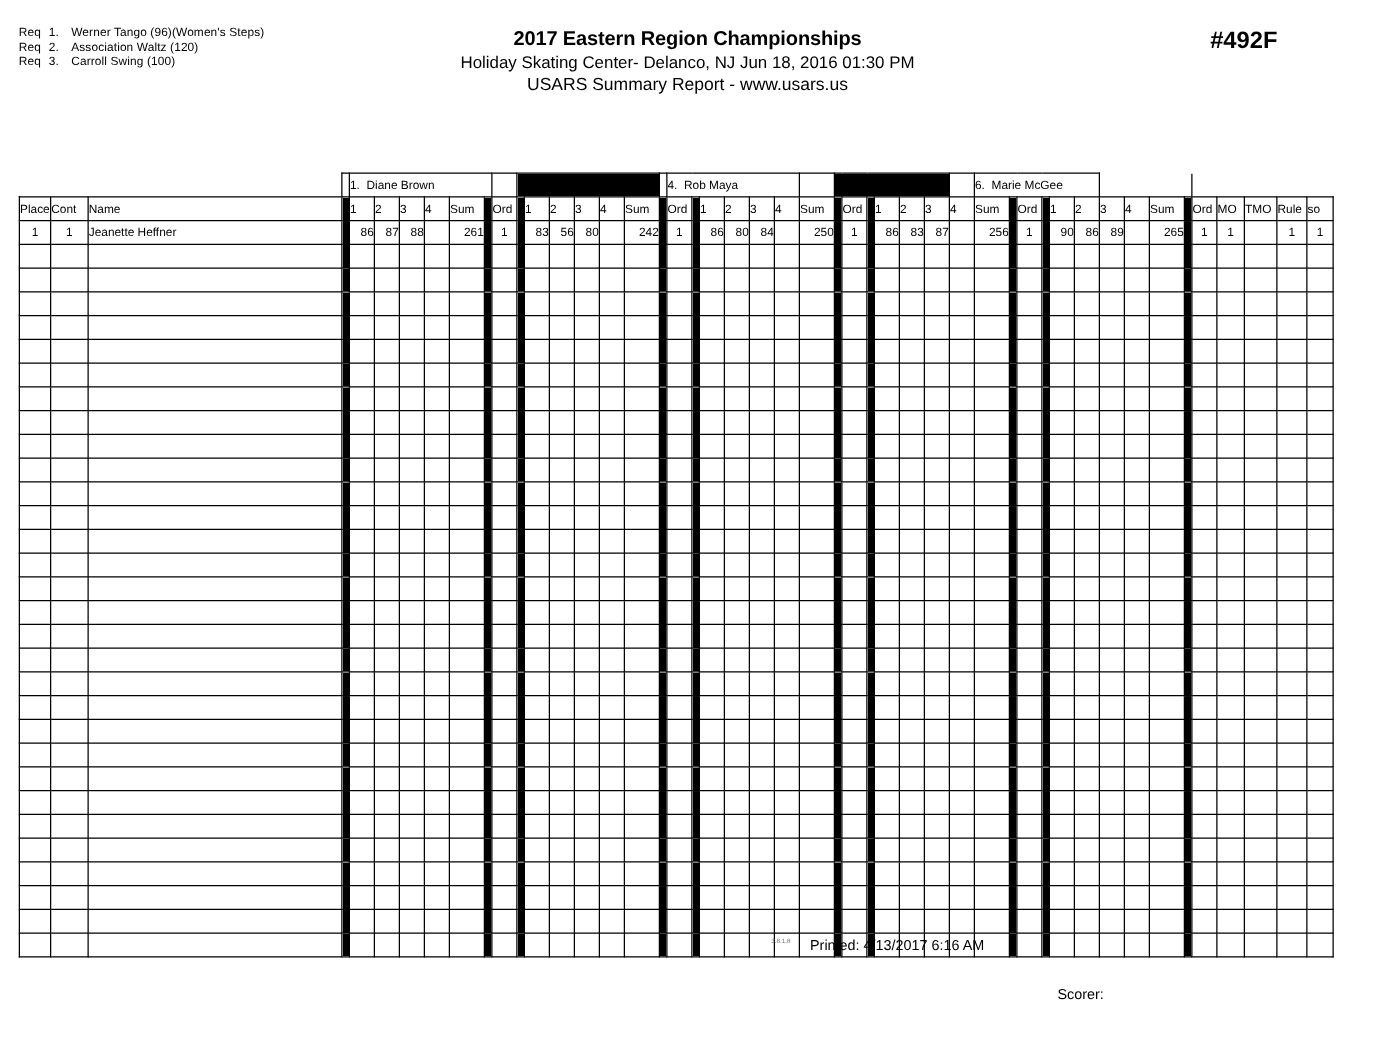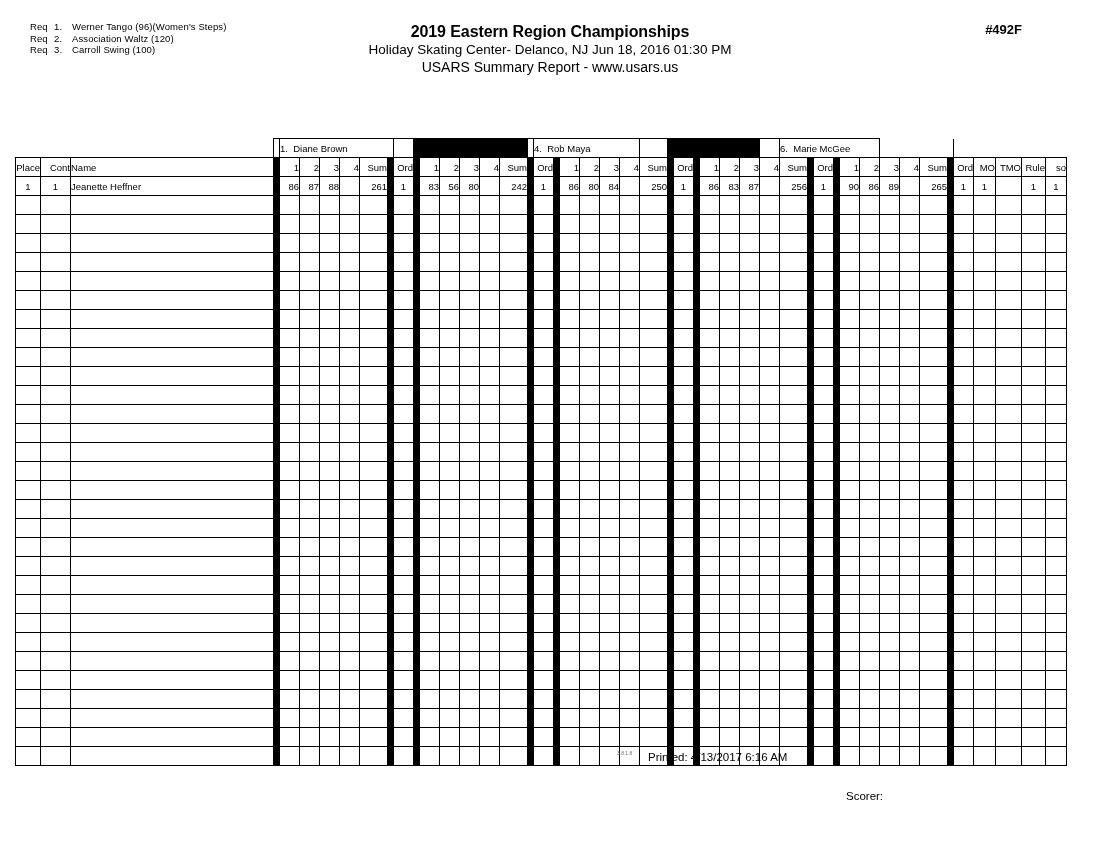--- a/index.html
+++ b/index.html
@@ -6,37 +6,37 @@
   body{
     width:1100px;height:850px;
     background:#ffffff;
     font-family:"Liberation Sans", sans-serif;
     color:#000000;
     overflow:hidden;
     position:relative;
   }
 
   
-  #reqs{position:absolute;left:30px;top:21px;width:300px;}
+  #reqs{position:absolute;left:15px;top:21px;width:300px;}
   .req-line{
     font-size:9.5px;line-height:11.6px;white-space:nowrap;letter-spacing:.1px;
   }
   .req-tag{display:inline-block;width:24px;}
   .req-num{display:inline-block;width:18px;}
 
   
   #titles{position:absolute;left:0;top:22px;width:1100px;text-align:center;}
   .t-main{font-size:16px;font-weight:bold;line-height:19px;letter-spacing:-.1px;}
   .t-venue{font-size:13.5px;line-height:17px;}
   .t-event{font-size:17px;font-weight:bold;line-height:22px;letter-spacing:.1px;}
   .t-org{font-size:14px;line-height:19px;}
 
   #eventnum{
     position:absolute;right:78px;top:22px;
-    font-size:13px;font-weight:bold;
+    font-size:19px;font-weight:bold;
   }
 
   
   #grid{
     position:absolute;left:15px;top:138px;
     border-collapse:collapse;
     table-layout:fixed;
   }
   #grid td,#grid th{
     border:1px solid #000;
@@ -53,21 +53,21 @@
     text-align:left;
     font-size:10.5px;
     padding-left:5px;
     height:19px;
     border-bottom:1px solid #000;
   }
   .blank-banner{border:none !important;}
 
   
   .hdr{
-    text-align:right;
+    text-align:left;
     font-size:9px;
     height:19px;
   }
   .hdr-left{text-align:left;padding-left:4px;}
 
   
   .sep{
     width:6px;
     background:#000;
     border-left:1px solid #000;
@@ -105,21 +105,21 @@
 </head>
 <body>
 
 <div id="reqs">
     <div class="req-line"><span class="req-tag">Req</span><span class="req-num">1.</span><span>Werner Tango (96)(Women's Steps)</span></div>
     <div class="req-line"><span class="req-tag">Req</span><span class="req-num">2.</span><span>Association Waltz (120)</span></div>
     <div class="req-line"><span class="req-tag">Req</span><span class="req-num">3.</span><span>Carroll Swing (100)</span></div>
   </div>
 
 <div id="titles">
-  <div class="t-main">2019 Eastern Region Championships</div>
+  <div class="t-main">2017 Eastern Region Championships</div>
   <div class="t-venue">Holiday Skating Center- Delanco, NJ  Jun 18, 2016  01:30 PM</div>
   <div class="t-org">USARS Summary Report - www.usars.us</div>
 </div>
 <div id="eventnum">#492F</div>
 
 <table id="grid">
   <colgroup id="cols">
       <col class="c-place">
       <col class="c-cont">
       <col class="c-name">

